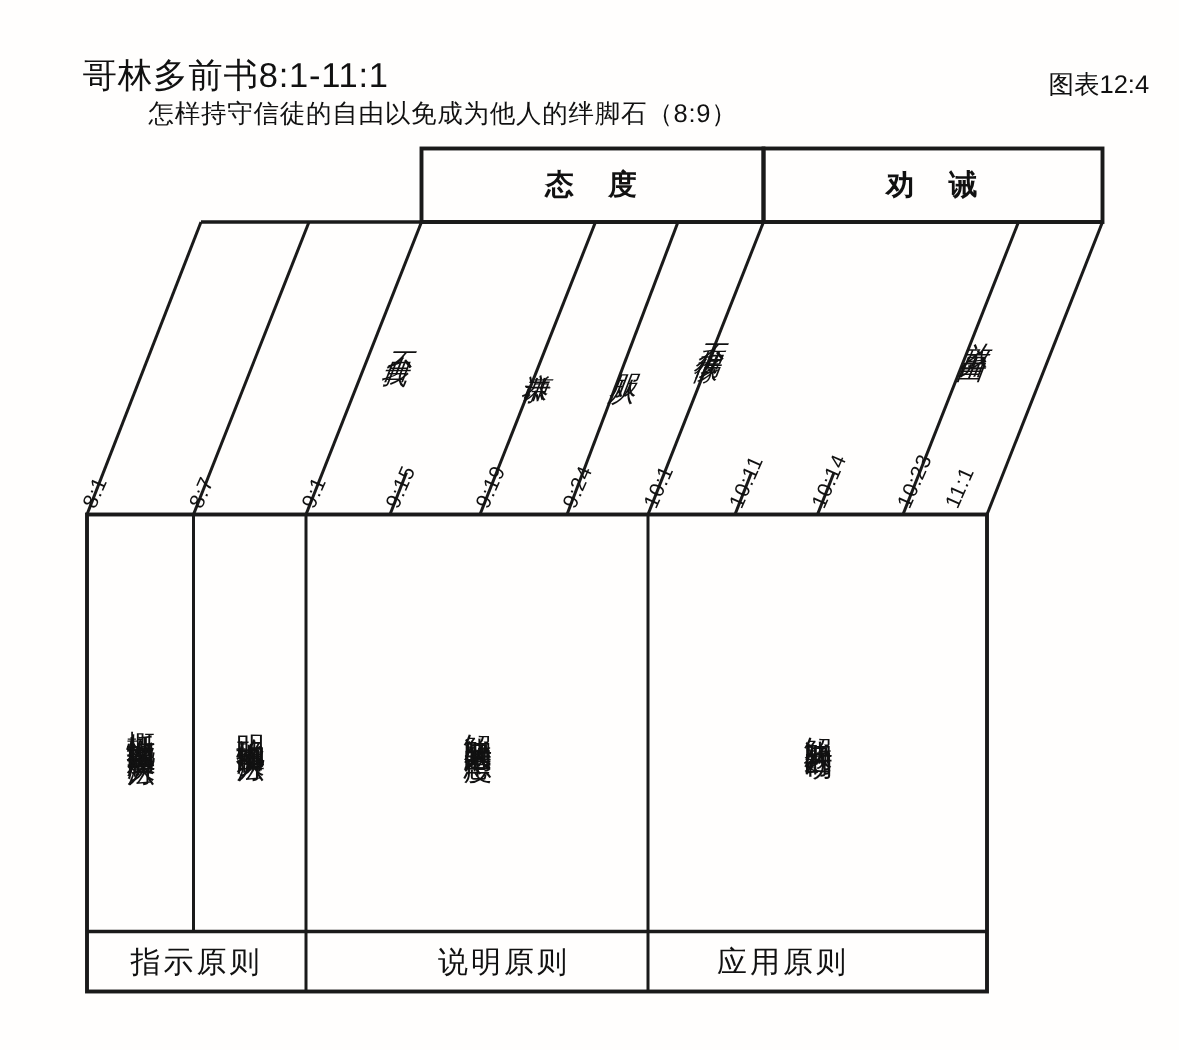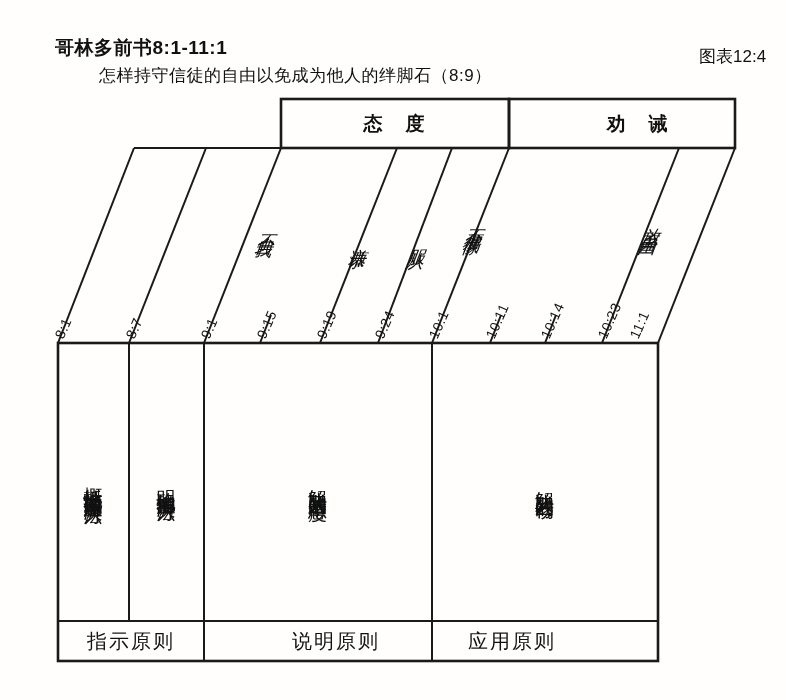--- a/index.html
+++ b/index.html
@@ -2,21 +2,21 @@
 <html><head>
 <meta charset="utf-8">
 <style>
   html,body{margin:0;padding:0;background:#fff;}
   #stage{
     position:relative;width:786px;height:700px;background:#fffefd;
     font-family:"Liberation Sans",sans-serif;color:#111;overflow:hidden;
   }
   #lines{position:absolute;left:0;top:0;}
   .abs{position:absolute;}
-  .page-title{font-size:19px;font-weight:bold;letter-spacing:0.5px;white-space:nowrap;}
+  .page-title{font-size:23px;font-weight:normal;letter-spacing:0.5px;white-space:nowrap;}
   .page-subtitle{font-size:17px;white-space:nowrap;letter-spacing:0.5px;margin-left:44px;}
   .figure-label{font-size:17px;white-space:nowrap;}
   .hdr-box{display:flex;flex-direction:column;align-items:center;justify-content:center;text-align:center;font-weight:bold;}
   .hdr-title{font-size:19px;letter-spacing:2px;line-height:21px;white-space:nowrap;}
   .hdr-sub{font-size:15px;line-height:17px;white-space:nowrap;}
   .verse{
     position:absolute;font-size:14px;line-height:15px;height:15px;white-space:nowrap;
     transform:rotate(-66deg);transform-origin:0 100%;letter-spacing:0.5px;
   }
   .topic{
@@ -63,21 +63,21 @@
     </g>
   </svg>
 
   <div class="abs page-title" style="left:55px;top:35px;">哥林多前书8:1-11:1</div>
   <div class="abs page-subtitle" style="left:55px;top:64px;">怎样持守信徒的自由以免成为他人的绊脚石（8:9）</div>
   <div class="abs figure-label" style="left:699px;top:45px;">图表12:4</div>
 
   <div class="abs hdr-box" style="left:281px;top:99px;width:228px;height:49px;">
     <div class="hdr-title">态　度</div>
   </div>
-  <div class="abs hdr-box" style="left:509px;top:99px;width:226px;height:49px;padding-left:16px;">
+  <div class="abs hdr-box" style="left:509px;top:99px;width:226px;height:49px;">
     <div class="hdr-title">劝　诫</div>
   </div>
 
   <span class="verse" style="left:66px;top:326px;">8:1</span>
   <span class="verse" style="left:137px;top:326px;">8:7</span>
   <span class="verse" style="left:212px;top:326px;">9:1</span>
   <span class="verse" style="left:268px;top:326px;">9:15</span>
   <span class="verse" style="left:328px;top:326px;">9:19</span>
   <span class="verse" style="left:386px;top:326px;">9:24</span>
   <span class="verse" style="left:440px;top:326px;">10:1</span>
@@ -100,15 +100,15 @@
   </div>
   <div class="vcol" style="left:204px;top:343px;width:228px;height:278px;">
     <span>解决问题的基本态度</span>
   </div>
   <div class="vcol" style="left:432px;top:343px;width:226px;height:278px;">
     <span>解决问题的行动</span>
   </div>
 
   <div class="pcell" style="left:58px;top:621px;width:146px;height:40px;">指示原则</div>
   <div class="pcell" style="left:204px;top:621px;width:264px;height:40px;">说明原则</div>
-  <div class="pcell" style="left:416px;top:621px;width:192px;height:40px;">应用原则</div>
+  <div class="pcell" style="left:426px;top:621px;width:192px;height:40px;">应用原则</div>
 
 </div>
 
 </body></html>

